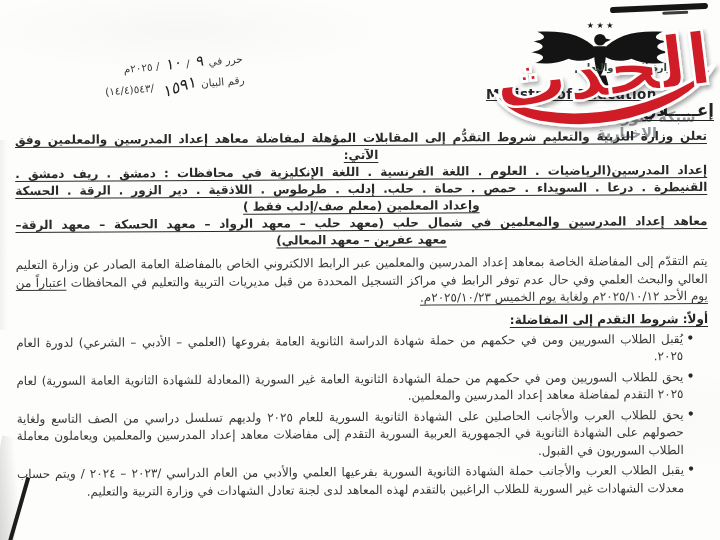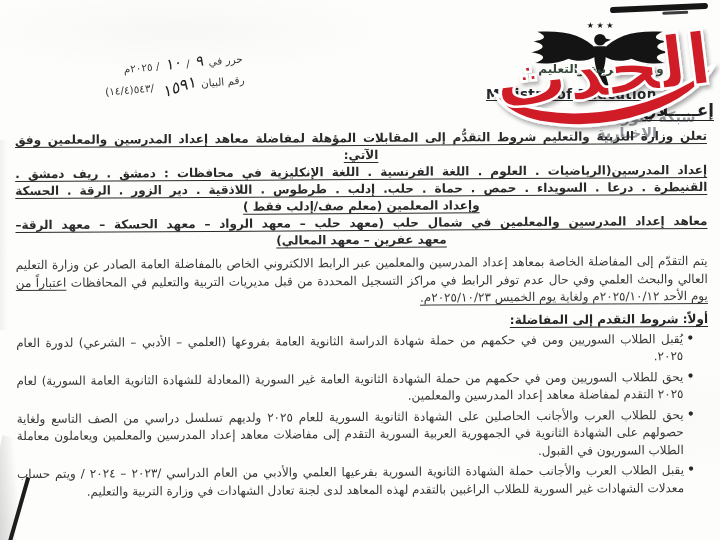--- a/index.html
+++ b/index.html
@@ -10,22 +10,22 @@
       radial-gradient(ellipse 300px 60px at 180px 30px, rgba(0,0,0,0.025), transparent 70%),
       radial-gradient(ellipse 260px 80px at 620px 420px, rgba(0,0,0,0.02), transparent 70%);
     font-family:"DejaVu Sans", sans-serif; color:#303030;
   }
   
   .smudge{position:absolute; top:5px; left:610px; width:98px; height:6px;
     background:#161616; border-radius:3px; transform:rotate(-2.5deg);}
   .smudge::after{content:""; position:absolute; left:52px; top:7px; width:26px; height:3px;
     background:#3c3c3c; border-radius:2px;}
   .eagle{position:absolute; top:18px; left:527px; z-index:1;}
-  .ministry-ar{position:absolute; top:62px; left:523px; width:156px; text-align:center;
-    font-size:12px; font-weight:bold; color:#35453a; z-index:1; direction:rtl;}
+  .ministry-ar{position:absolute; top:62px; left:523px; width:156px; 
+    font-size:10px; font-weight:bold; color:#35453a; z-index:1; direction:rtl;}
   .ministry-en{position:absolute; top:86px; left:486px; font-size:13.5px; font-weight:bold;
     color:#26292b; letter-spacing:.4px; z-index:1;text-decoration:underline;}
   .wlogo{position:absolute; top:22px; left:489px; z-index:3;}
   .network{position:absolute; top:109px; left:538px; width:178px; text-align:center;
     font-size:14.5px; font-weight:bold; color:#92989b; direction:rtl; z-index:2;}
   
   .meta{position:absolute; top:58px; left:26px; width:218px; direction:rtl;
     transform:rotate(-5deg); font-size:10.5px; color:#3a3a3a; text-align:right;}
   .meta .row{margin-bottom:2px; white-space:nowrap;}
   .hand{display:inline-block; font-size:15px; transform:rotate(-10deg); color:#222;

